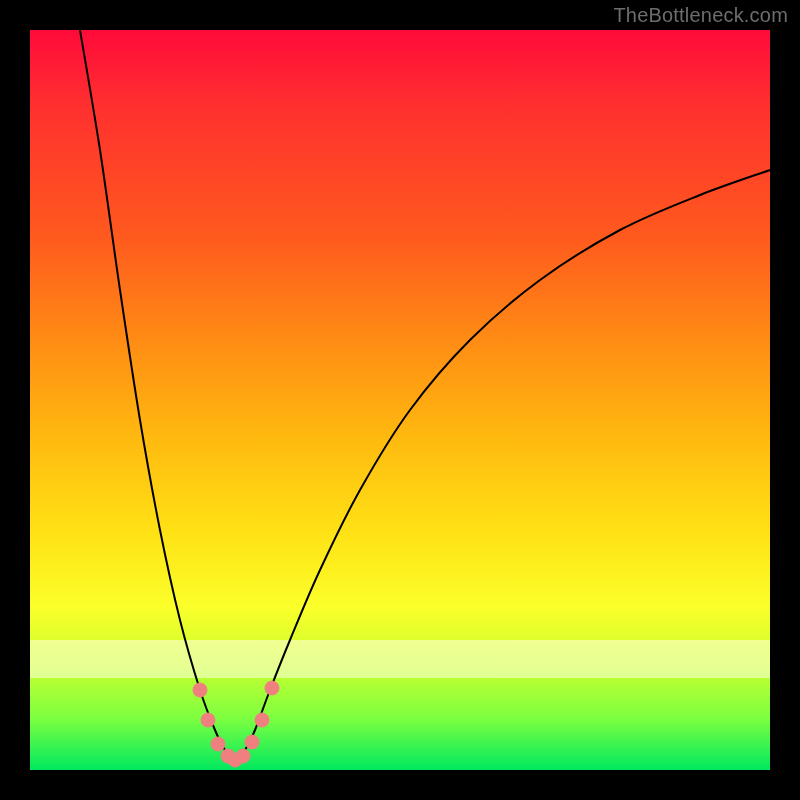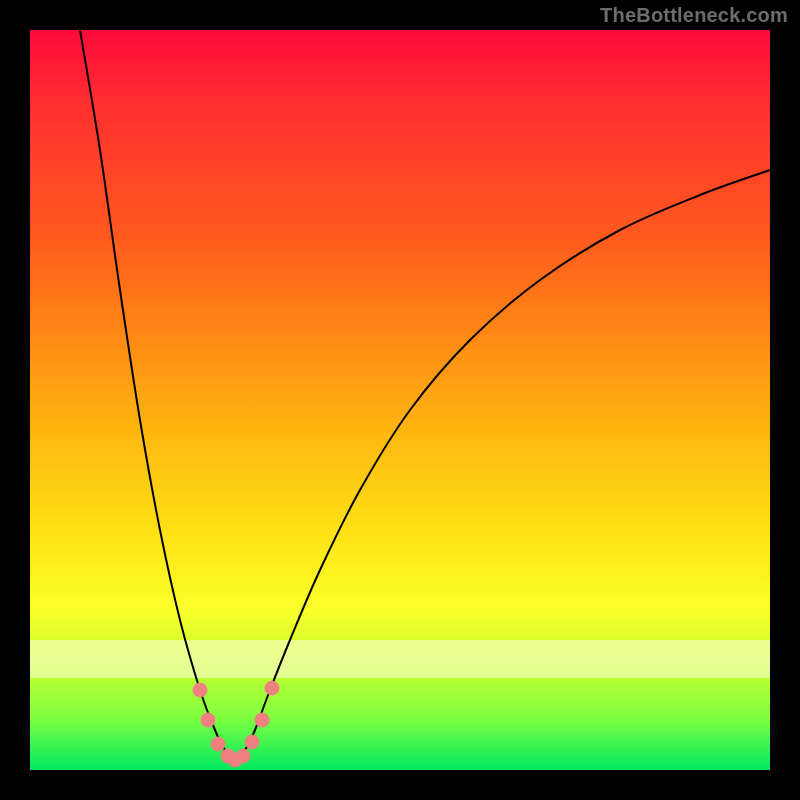--- a/index.html
+++ b/index.html
@@ -46,21 +46,21 @@
     background: rgba(255,255,220,0.55);
     mix-blend-mode: screen;
   }
   .watermark {
     position: absolute;
     top: 4px;
     right: 12px;
     color: #6d6d6d;
     font-size: 20px;
     letter-spacing: 0.2px;
-    font-weight: 700;
+    font-weight: 400;
   }
   svg.curve {
     position: absolute;
     left: 30px;
     top: 30px;
     width: 740px;
     height: 740px;
     overflow: visible;
   }
 </style>

